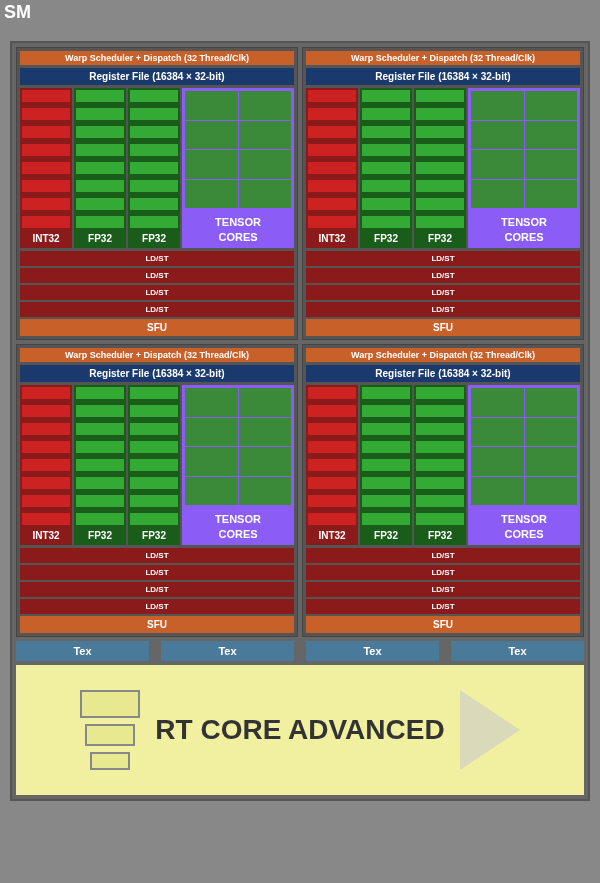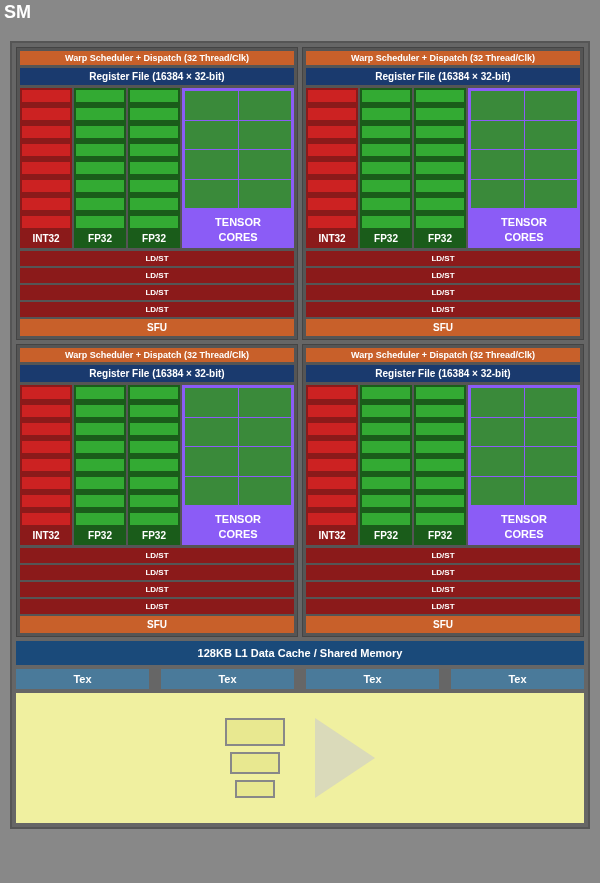--- a/index.html
+++ b/index.html
@@ -532,31 +532,31 @@
         <div class="ldst-unit">LD/ST</div>
         <div class="ldst-unit">LD/ST</div>
         <div class="ldst-unit">LD/ST</div>
         <div class="ldst-unit">LD/ST</div>
         <div class="sfu-unit">SFU</div>
       </div>
     </div>
 
   </div>
 
-  <div class="l1-cache">128KB L1 Data Cache / Shared Memory</div>
 
   <div class="tex-row">
     <div class="tex-unit">Tex</div>
     <div class="tex-unit">Tex</div>
     <div class="tex-unit">Tex</div>
     <div class="tex-unit">Tex</div>
   </div>
 
   <div class="rt-core-section">
     <div class="rt-boxes-left">
       <div class="rt-box rt-box-large"></div>
       <div class="rt-box rt-box-medium"></div>
       <div class="rt-box rt-box-small"></div>
     </div>
+    <div class="rt-core-label">RT CORE ADVANCED</div>
     <div class="rt-arrow"></div>
   </div>
 
 </div>
 
 </body></html>

